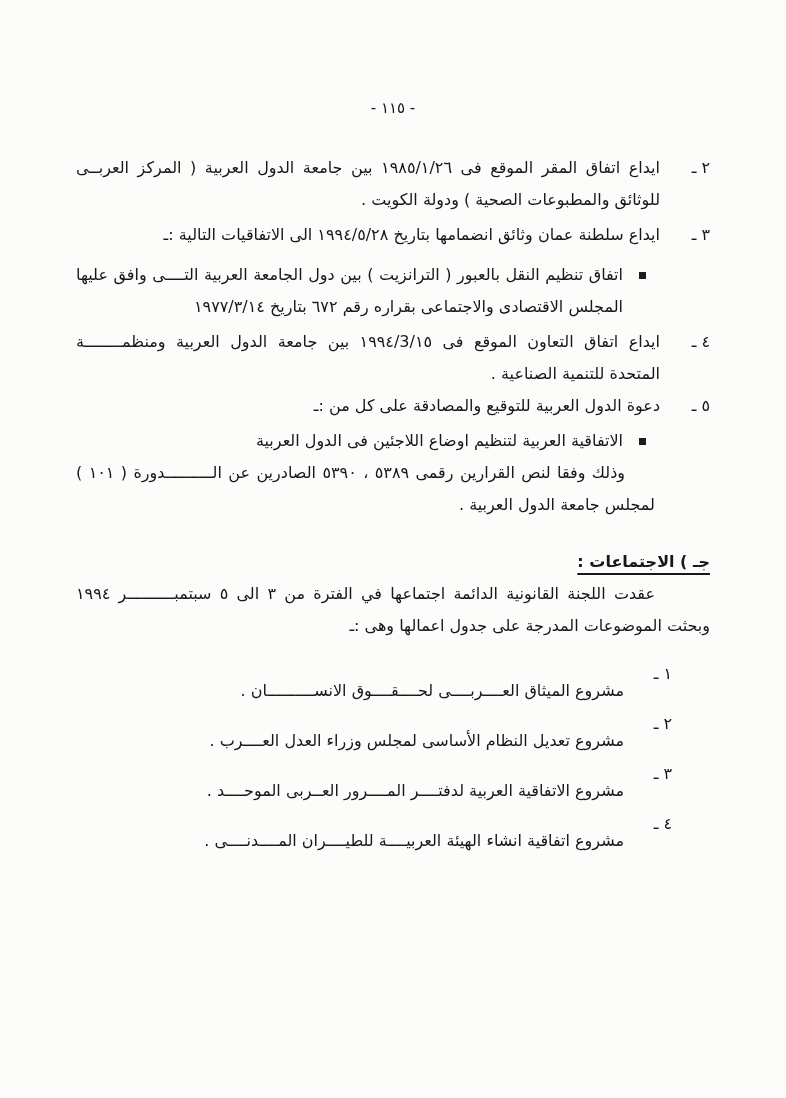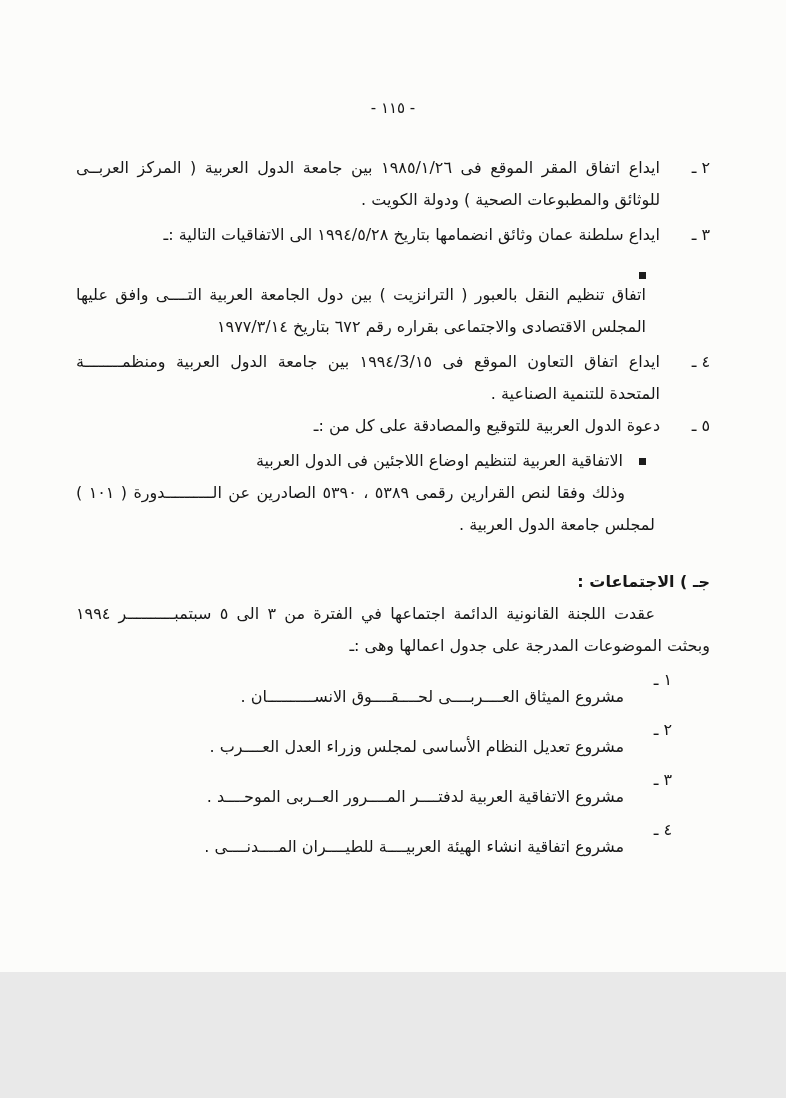--- a/index.html
+++ b/index.html
@@ -1,19 +1,19 @@
 <!DOCTYPE html>
 <html lang="ar" dir="rtl"><head>
 <meta charset="utf-8">
 <style>
   * { margin:0; padding:0; box-sizing:border-box; }
   html, body { background:#e9e9e9; }
   .page {
     position:relative;
-    width:786px; height:972px;
+    width:786px; height:1098px;
     margin:0 auto;
     background:#fcfcfa;
     color:#171717;
     direction:rtl;
     font-family:"DejaVu Sans", sans-serif;
     font-size:16px;
     line-height:32px;
     padding:92px 76px 0 76px;
     overflow:hidden;
   }
@@ -29,35 +29,36 @@
   .bullet { display:flex; margin-right:64px; }
   .bullet .sq {
     flex:0 0 7px; width:7px; height:7px;
     background:#1c1c1c; margin-top:13px; margin-left:16px;
   }
   .bullet .btext { flex:1; text-align:justify; }
   .para { text-align:justify; }
   .item2 { margin-bottom:3px; }
   .item3 { margin-bottom:8px; }
   .bullet1 { margin-bottom:4px; }
-  .bullet2 { margin-bottom:3px;flex-direction:column; }
+  .bullet2 { margin-bottom:3px; }
   .bullet3 { margin-bottom:0; }
   .item4 { margin-bottom:0; }
   .item5 { margin-bottom:3px; }
   .bullet4 { margin-bottom:0; }
   .bullet5 { margin-bottom:0; }
   .para1 { margin-right:55px; text-indent:30px; margin-bottom:25px; }
   .heading1 { margin-bottom:0; }
   .heading2 { margin-bottom:17px; }
   .hline {
     font-weight:bold;
+    text-decoration:underline;
     text-underline-offset:6px;
     text-decoration-thickness:1.5px;
   }
-  .para2 { text-indent:55px; margin-bottom:2px; }
+  .para2 { text-indent:55px; margin-bottom:16px; }
   .subitem { display:flex; margin-right:38px; margin-bottom:1px; }
   .subitem .marker { flex:0 0 48px; }
   .subitem .itext { flex:1; text-align:justify;margin-top:17px; }
   .closing { text-indent:45px; margin-top:2px; }
 </style>
 </head>
 <body>
 
 <div class="page">
 

